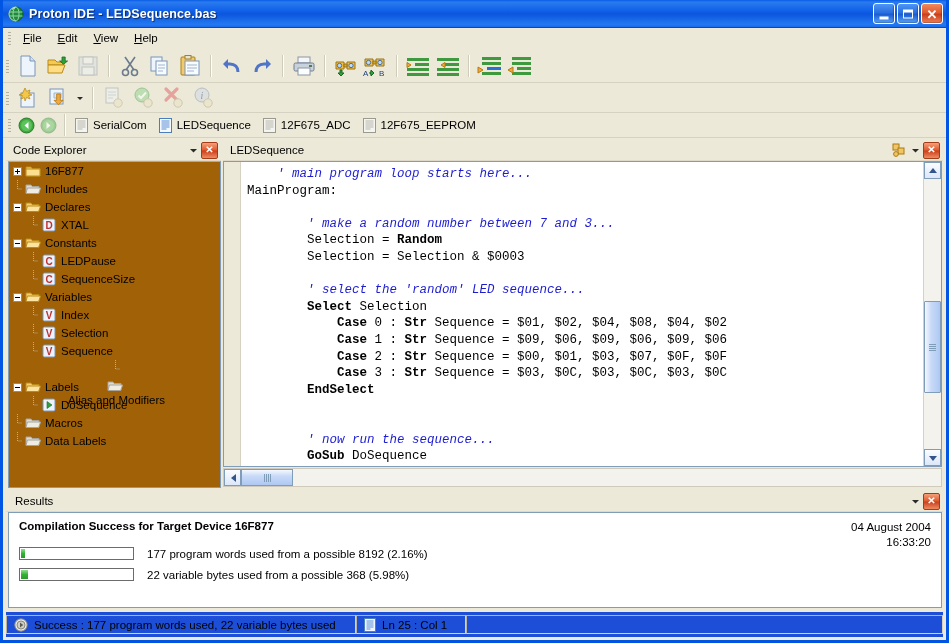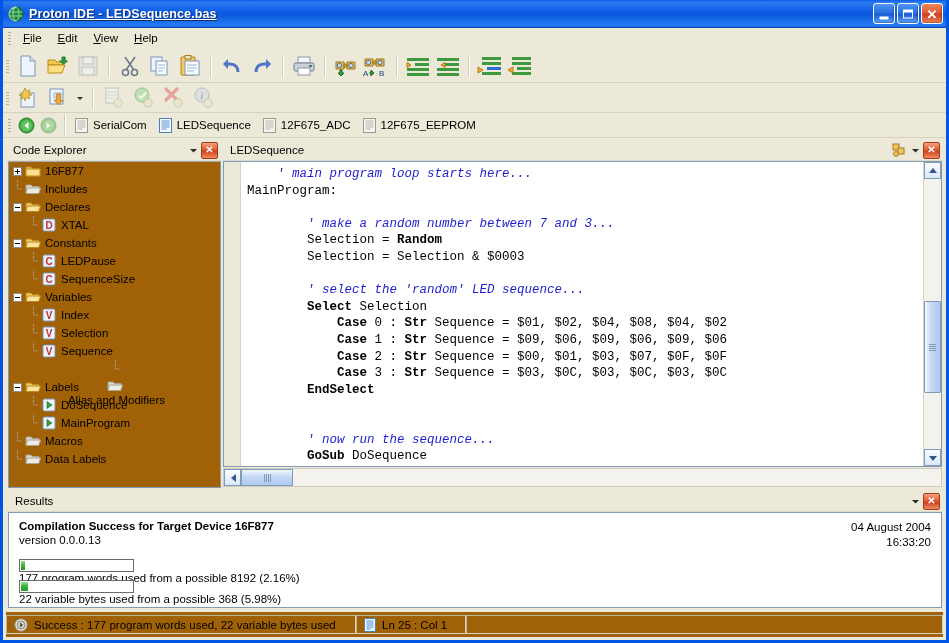--- a/index.html
+++ b/index.html
@@ -19,21 +19,20 @@
     height:28px;box-sizing:border-box;
     background:linear-gradient(180deg,#0a5ce6 0%,#2a7bf0 8%,#1160e8 40%,#0b56dd 52%,#2478f2 90%,#1c6ae9 100%);
     display:flex;align-items:center;padding:0 3px 0 5px;
     border-bottom:1px solid #0a49b5;
   }
   .tb-icon{width:16px;height:16px;margin-right:5px;flex:0 0 auto;position:relative;}
   .tb-title{
     color:#fff;font-weight:bold;font-size:12.5px;
     text-shadow:1px 1px 1px rgba(0,0,0,.55);flex:1 1 auto;white-space:nowrap;
     letter-spacing:.1px;
-    text-decoration:underline;
   }
   .wbtns{display:flex;gap:2px;align-items:center;}
   .wbtn{
     width:22px;height:21px;border:1px solid #ffffff;border-radius:3px;
     box-sizing:border-box;position:relative;
     background:linear-gradient(180deg,#4e95f5,#2a6fe0 45%,#1a5ed2 55%,#5ba2f7);
     box-shadow:inset -1px -1px 1px rgba(0,0,0,.25);
   }
   .wbtn.close{background:linear-gradient(180deg,#f08a5c,#df5a30 45%,#c9401c 55%,#ef8257);}
   .wbtn .g{position:absolute;left:50%;top:50%;transform:translate(-50%,-50%);}
@@ -110,27 +109,27 @@
   .thumbgrip.h{width:7px;height:8px;
     background:repeating-linear-gradient(90deg,#7f9db9 0 1px,transparent 1px 2px);}
   
   .results{flex:1 1 auto;display:flex;flex-direction:column;background:#ece9d8;margin-top:2px;}
   .resbody{flex:1 1 auto;background:#fff;border:1px solid #7f9db9;margin:0 1px 1px 2px;position:relative;
     padding:7px 10px 0 10px;overflow:hidden;}
   .res-title{font-size:11.5px;font-weight:bold;color:#000;}
   .res-ver{font-size:11.5px;color:#000;margin-top:2px;}
   .res-date{position:absolute;right:10px;top:7px;text-align:right;font-size:11.5px;color:#000;line-height:15px;}
   .bars{margin-top:13px;}
-  .barrow{display:flex;align-items:flex-start;height:17px;margin-bottom:4px;flex-direction:column;}
+  .barrow{display:flex;align-items:center;height:17px;margin-bottom:4px;}
   .pbar{width:115px;height:13px;border:1px solid #6b6b6b;background:#fff;box-sizing:border-box;
     padding:1px;flex:0 0 auto;margin-right:13px;}
   .pfill{height:100%;background:linear-gradient(180deg,#8ee08e,#35b235 50%,#2a9a2a);}
   .barlabel{font-size:11.5px;color:#000;}
   
-  .statusbar{position:absolute;left:3px;right:3px;bottom:3px;height:25px;background:#a16207;
+  .statusbar{position:absolute;left:3px;right:3px;bottom:3px;height:25px;background:#1d4ed8;
     display:flex;align-items:center;}
   .scell{height:19px;display:flex;align-items:center;gap:6px;padding:0 7px;
     border:1px solid #d6d2c2;border-top-color:#b8b4a4;border-left-color:#b8b4a4;box-sizing:border-box;}
   .scell.grow{flex:0 0 350px;}
   .scell.mid{flex:0 0 110px;}
   .scell.end{flex:1 1 auto;}
   .stxt{font-size:11.5px;color:#000;white-space:nowrap;}
 </style>
 </head>
 <body>
@@ -620,34 +619,20 @@
                   <path d="M4.5 0v9h4" stroke="#b0b0b0" stroke-dasharray="1 1" fill="none"></path>
                 </svg>
               </span>
               <span class="ico">
                 <svg width="16" height="16" viewBox="0 0 16 16">
                   <rect x="2" y="2" width="12" height="12" rx="1.5" fill="#eef3fb" stroke="#7a96b8"></rect>
                   <path d="M6 4.5l5 3.5-5 3.5z" fill="#2fa03a" stroke="#1a6b22" stroke-width=".6"></path>
                 </svg>
               </span>
               <span>DoSequence</span>
-            </div>
-            <div class="tnode" style="padding-left: 20px;">
-              <span class="spacer9">
-                <svg width="9" height="18" viewBox="0 0 9 18">
-                  <path d="M4.5 0v9h4" stroke="#b0b0b0" stroke-dasharray="1 1" fill="none"></path>
-                </svg>
-              </span>
-              <span class="ico">
-                <svg width="16" height="16" viewBox="0 0 16 16">
-                  <rect x="2" y="2" width="12" height="12" rx="1.5" fill="#eef3fb" stroke="#7a96b8"></rect>
-                  <path d="M6 4.5l5 3.5-5 3.5z" fill="#2fa03a" stroke="#1a6b22" stroke-width=".6"></path>
-                </svg>
-              </span>
-              <span>MainProgram</span>
             </div>
             <div class="tnode" style="padding-left: 4px;">
               <span class="spacer9">
                 <svg width="9" height="18" viewBox="0 0 9 18">
                   <path d="M4.5 0v9h4" stroke="#b0b0b0" stroke-dasharray="1 1" fill="none"></path>
                 </svg>
               </span>
               <span class="ico">
                 <svg width="16" height="16" viewBox="0 0 16 16">
                   <path d="M1 4h5l1.2 1.5H14V12H1z" fill="#dedbd2" stroke="#a8a49a"></path>
@@ -753,21 +738,20 @@
         <span class="t">Results</span>
         <span class="hbtn">
           <svg width="9" height="9" viewBox="0 0 9 9">
               <path d="M1 3l3.5 3.5L8 3z" fill="#2b2b2b"></path>
             </svg>
         </span>
         <span class="xbtn">✕</span>
       </div>
       <div class="resbody">
         <div class="res-title">Compilation Success for Target Device 16F877</div>
-        <div class="res-ver">version 0.0.0.13</div>
         <div class="res-date">
           <div>04 August 2004</div>
           <div>16:33:20</div>
         </div>
         <div class="bars" id="bars">
             <div class="barrow">
               <div class="pbar">
                 <div class="pfill" style="width: 3.2%;"></div>
               </div>
               <span class="barlabel">177 program words used from a possible 8192 (2.16%)</span>

